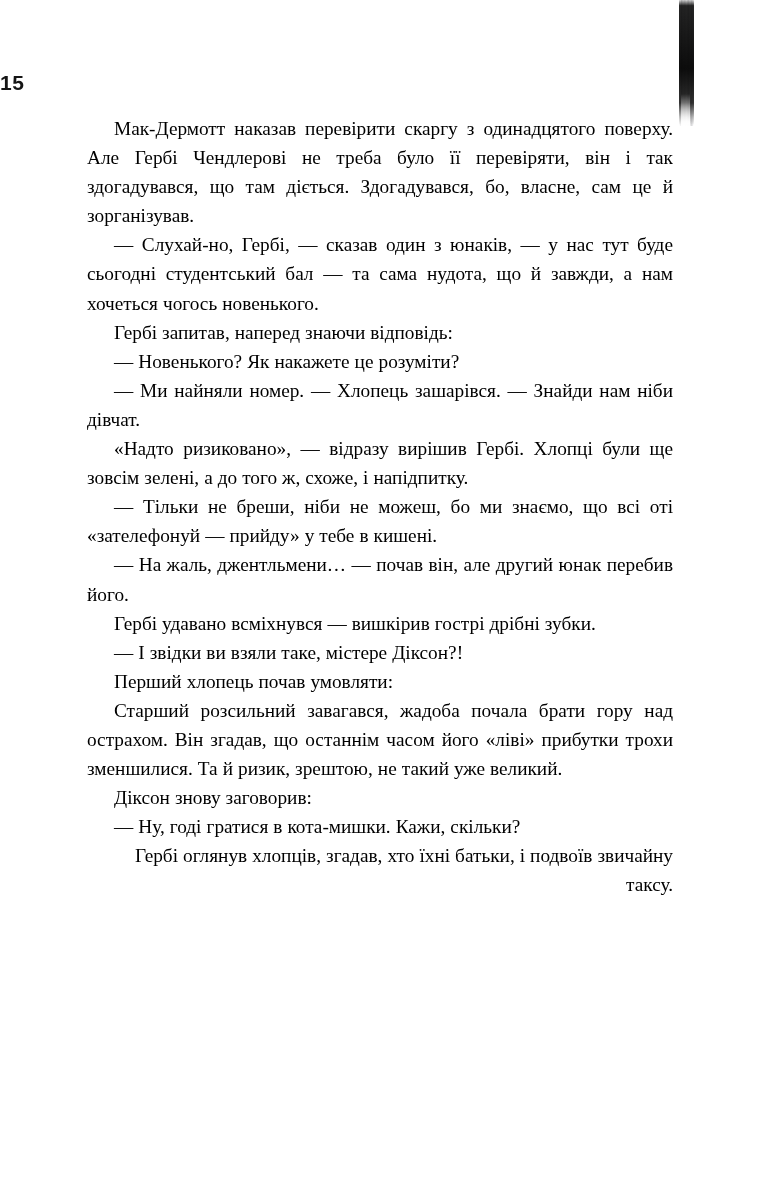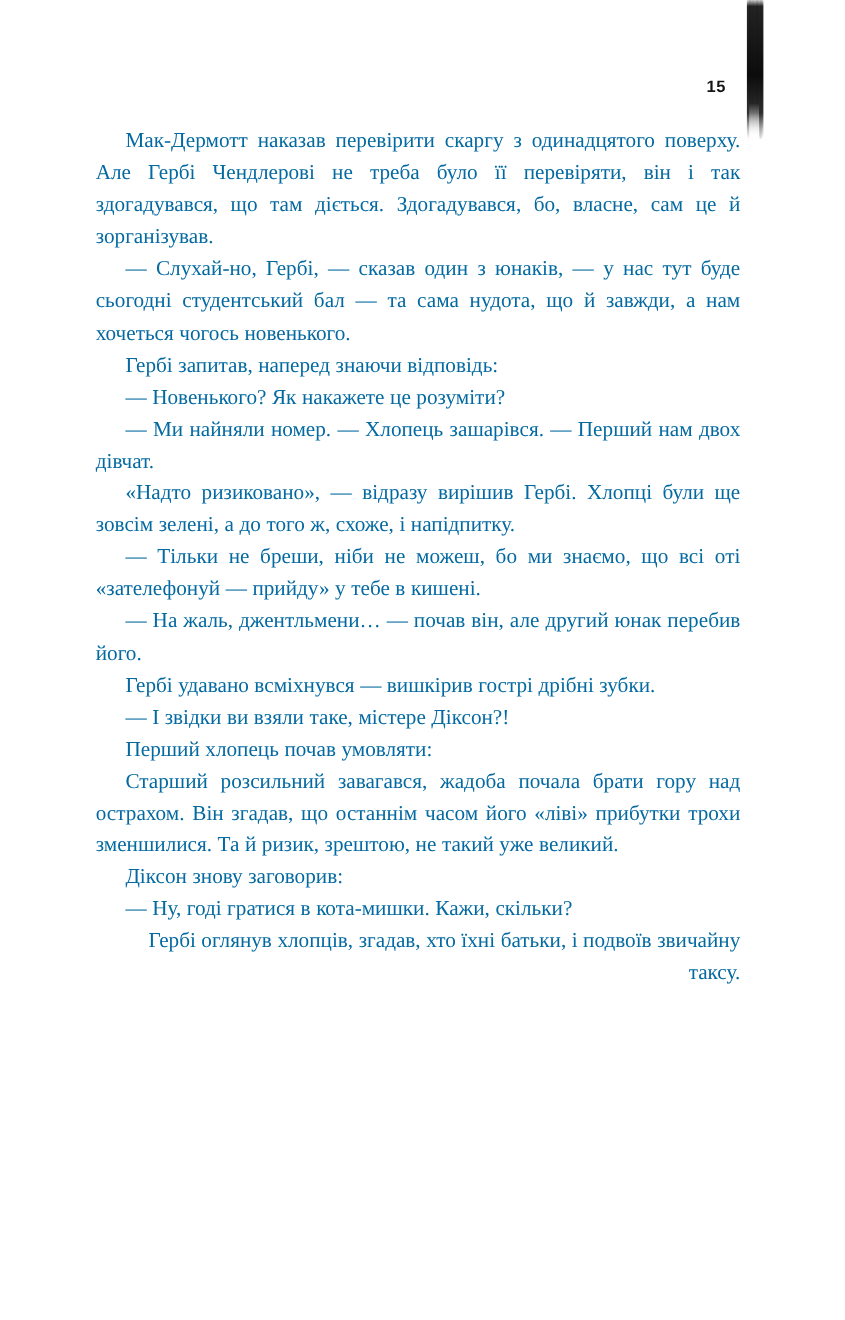--- a/index.html
+++ b/index.html
@@ -76,42 +76,41 @@
         rgba(255,255,255,0.96) 82%,
         rgba(255,255,255,1) 100%);
   }
 
   
   #folio {
     position: absolute;
     left: 0;
     top: 72px;
     width: 641px;
-    text-align: right;
+    text-align: left;
     font-family: "Liberation Sans", "DejaVu Sans", sans-serif;
     font-weight: bold;
-    font-size: 15px;
+    font-size: 21px;
     letter-spacing: 0.5px;
     color: #151515;
     line-height: 1;
-    padding-left: 19px;
   }
 
   
   #textblock {
     position: absolute;
     left: 87px;
     top: 114px;
     width: 586px;
     font-size: 19.3px;
     line-height: 29.1px;
     text-align: justify;
     text-justify: inter-word;
     word-spacing: 0.2px;
-    color: #0369a1;
+    color: #000000;
   }
   #textblock p {
     margin: 0;
     text-indent: 27px;
     hyphens: manual;
   }
   #textblock p.dialogue {
     text-indent: 27px;
   }
   #textblock p:last-child {
@@ -128,21 +127,21 @@
     <div class="taper"></div>
   </div>
 
   <div id="folio">15</div>
 
   <div id="textblock">
       <p class="narration">Мак-Дермотт наказав перевірити скаргу з одинадцятого поверху. Але Гербі Чендлерові не треба було її перевіряти, він і так здогадувався, що там діється. Здогадувався, бо, власне, сам це й зорганізував.</p>
       <p class="dialogue">— Слухай-но, Гербі, — сказав один з юнаків, — у нас тут буде сьогодні студентський бал — та сама нудота, що й завжди, а нам хочеться чогось новенького.</p>
       <p class="narration">Гербі запитав, наперед знаючи відповідь:</p>
       <p class="dialogue">— Новенького? Як накажете це розуміти?</p>
-      <p class="dialogue">— Ми найняли номер. — Хлопець зашарівся. — Перший нам двох дівчат.</p>
+      <p class="dialogue">— Ми найняли номер. — Хлопець зашарівся. — Знайди нам ніби дівчат.</p>
       <p class="narration">«Надто ризиковано», — відразу вирішив Гербі. Хлопці були ще зовсім зелені, а до того ж, схоже, і напідпитку.</p>
       <p class="dialogue">— Тільки не бреши, ніби не можеш, бо ми знаємо, що всі оті «зателефонуй — прийду» у тебе в кишені.</p>
       <p class="dialogue">— На жаль, джентльмени… — почав він, але другий юнак перебив його.</p>
       <p class="narration">Гербі удавано всміхнувся — вишкірив гострі дрібні зубки.</p>
       <p class="dialogue">— І звідки ви взяли таке, містере Діксон?!</p>
       <p class="narration">Перший хлопець почав умовляти:</p>
       <p class="narration">Старший розсильний завагався, жадоба почала брати гору над острахом. Він згадав, що останнім часом його «ліві» прибутки трохи зменшилися. Та й ризик, зрештою, не такий уже великий.</p>
       <p class="narration">Діксон знову заговорив:</p>
       <p class="dialogue">— Ну, годі гратися в кота-мишки. Кажи, скільки?</p>
       <p class="narration">Гербі оглянув хлопців, згадав, хто їхні батьки, і подвоїв звичайну таксу.</p>

